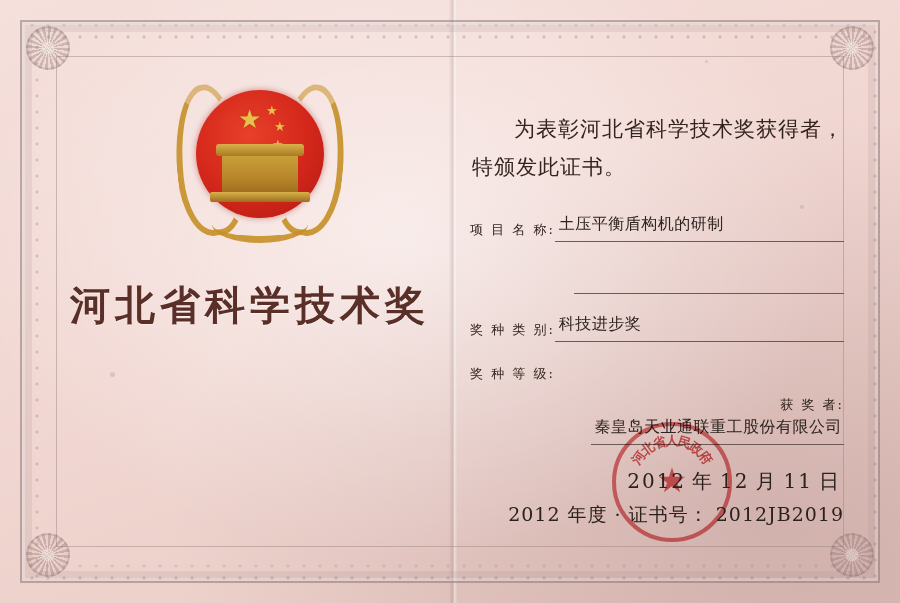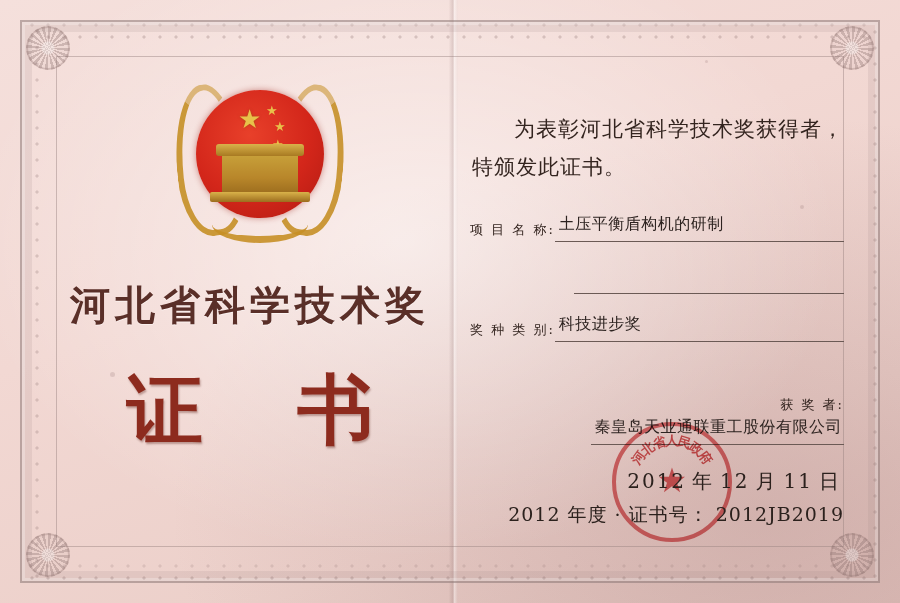--- a/index.html
+++ b/index.html
@@ -359,21 +359,20 @@
       <div class="star-big">★</div>
       <div class="star-s s1">★</div>
       <div class="star-s s2">★</div>
       <div class="star-s s3">★</div>
       <div class="star-s s4">★</div>
       <div class="gate"></div>
       <div class="ribbon"></div>
     </div>
 
     <div id="left-title">河北省科学技术奖</div>
-    <div id="left-big">证 书</div>
   </div>
 
   <div id="right-panel">
     <div id="award-statement">为表彰河北省科学技术奖获得者，特颁发此证书。</div>
 
     <div class="field" id="field-project">
       <div class="label">项 目 名 称:</div>
       <div class="value-wrap">
         <span class="value">土压平衡盾构机的研制</span>
       </div>
@@ -386,20 +385,21 @@
     </div>
 
     <div class="field" id="field-category">
       <div class="label">奖 种 类 别:</div>
       <div class="value-wrap">
         <span class="value">科技进步奖</span>
       </div>
     </div>
 
     <div class="field" id="field-level">
+      <div class="label">奖 种 等 级:</div>
     </div>
 
     <div class="field" id="field-winner">
       <div class="label">获 奖 者:</div>
       <div class="value-wrap">
         <span class="value">秦皇岛天业通联重工股份有限公司</span>
       </div>
     </div>
 
     <div id="seal">

